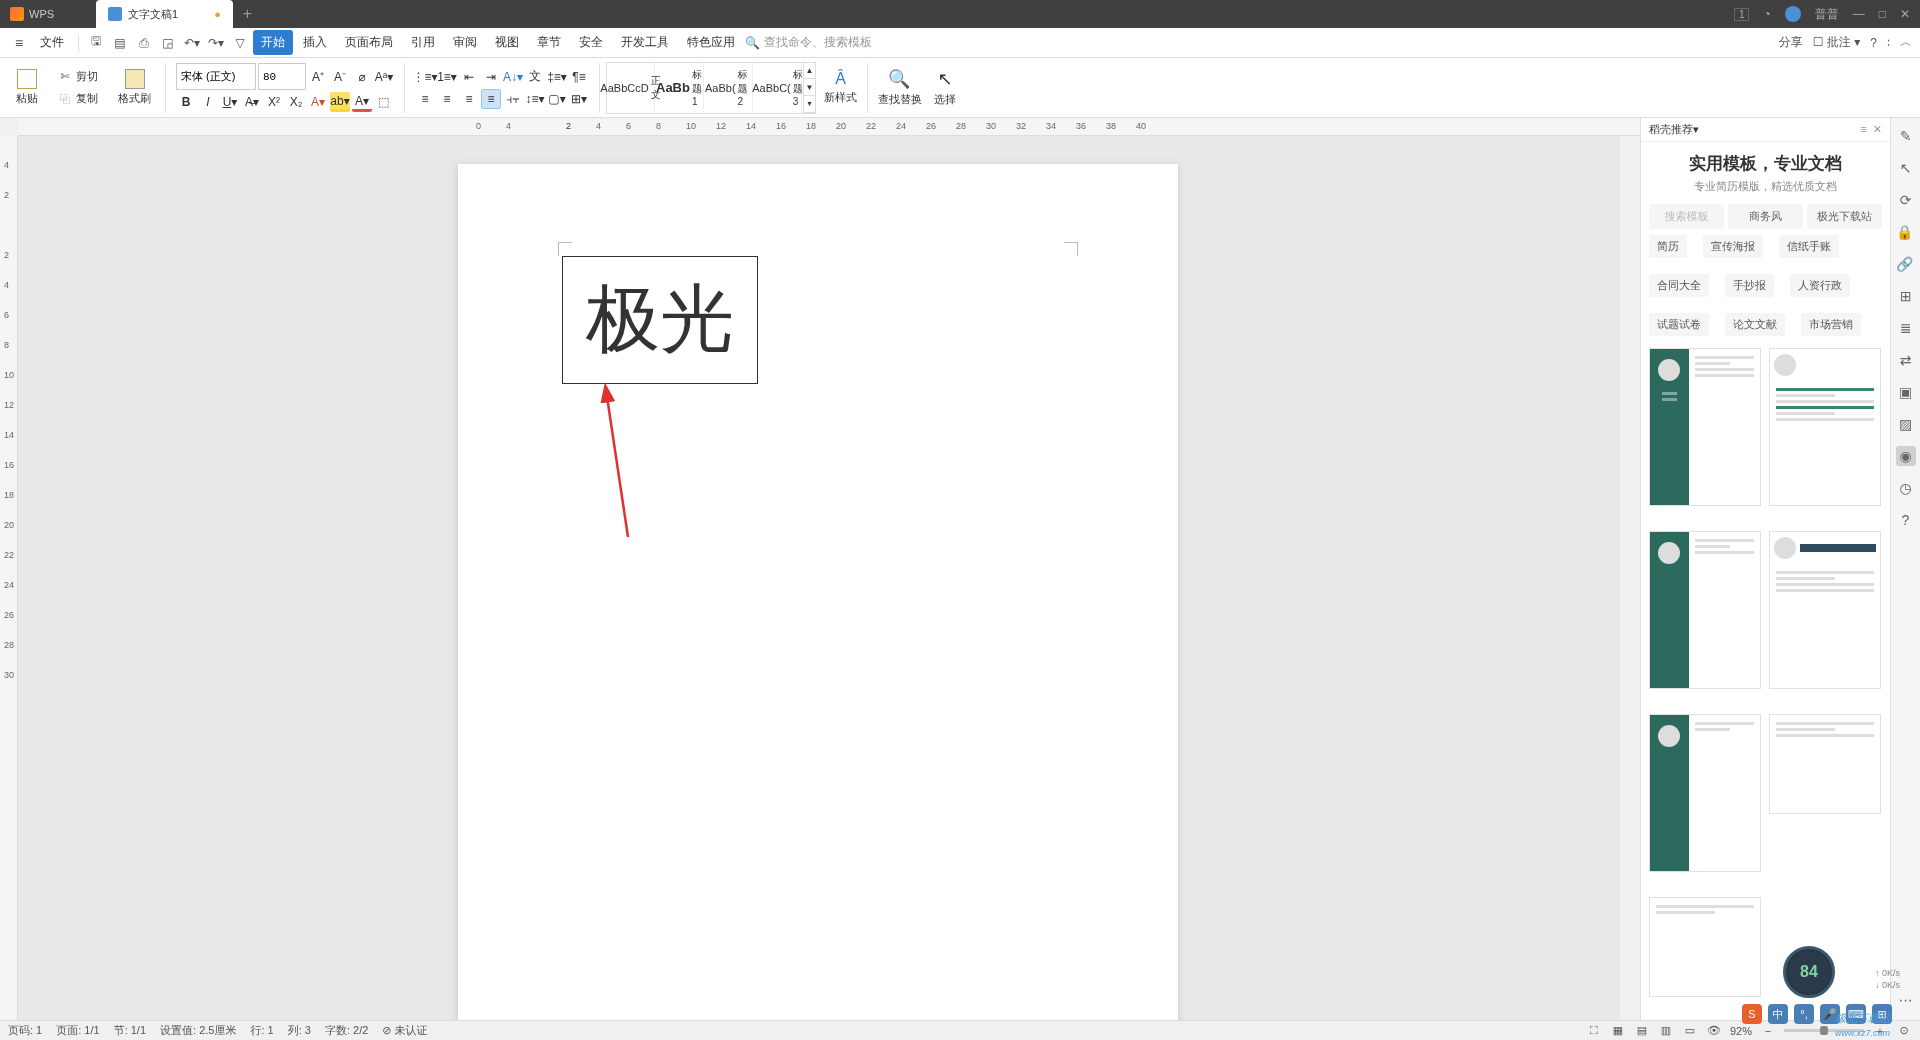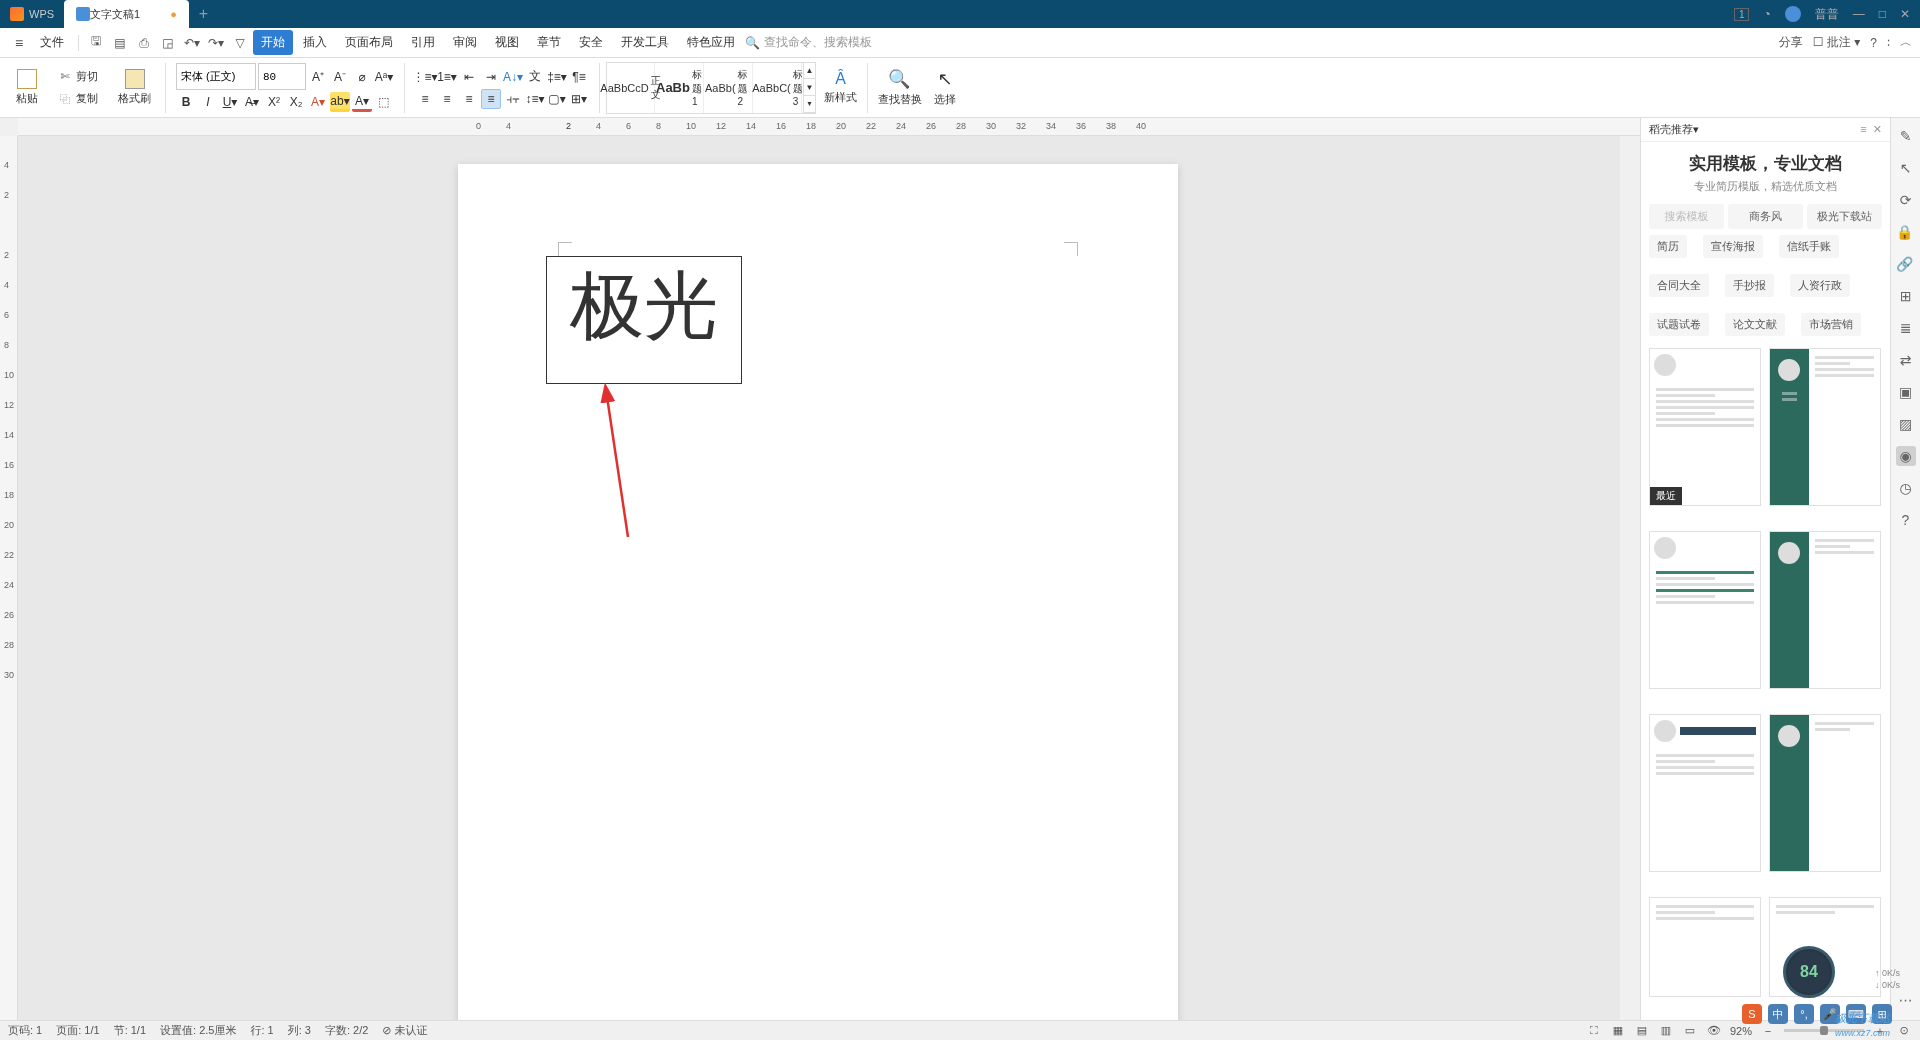--- a/index.html
+++ b/index.html
@@ -1,22 +1,22 @@
 <!DOCTYPE html>
 <html><head>
 <meta charset="utf-8">
 <style>
 * { margin: 0; padding: 0; box-sizing: border-box; font-family: "Microsoft YaHei", sans-serif; }
 body { background: #f0f0f0; width: 1920px; height: 1040px; overflow: hidden; position: relative; font-size: 12px; color: #333; }
 
 
-.titlebar { height: 28px; background: #0c4a6e; display: flex; align-items: center; color: #ccc; }
+.titlebar { height: 28px; background: #404040; display: flex; align-items: center; color: #ccc; }
 .wps-logo { display: flex; align-items: center; padding: 0 10px; gap: 5px; font-size: 11px; }
 .wps-icon { width: 14px; height: 14px; background: linear-gradient(135deg,#ff6b35,#f7931e); border-radius: 2px; }
-.tab { height: 28px; display: flex; align-items: center; padding: 0 12px; background: #fff; color: #333; font-size: 11px; border-top-left-radius: 4px; border-top-right-radius: 4px; }
+.tab { height: 28px; display: flex; align-items: center; padding: 0 12px; background: #fff; color: #333; gap: 6px; font-size: 11px; border-top-left-radius: 4px; border-top-right-radius: 4px; margin-left: 32px; }
 .tab-icon { width: 14px; height: 14px; background: #4a90d9; border-radius: 2px; }
 .tab-close { margin-left: 30px; color: #aaa; }
 .tab-add { padding: 0 10px; color: #999; font-size: 16px; }
 .titlebar-right { margin-left: auto; display: flex; align-items: center; gap: 14px; padding-right: 10px; color: #aaa; font-size: 12px; }
 .win-badge { border: 1px solid #666; padding: 0 4px; font-size: 10px; }
 .avatar-small { width: 16px; height: 16px; background: #4a90d9; border-radius: 50%; }
 
 
 .menubar { height: 30px; background: #fff; display: flex; align-items: center; border-bottom: 1px solid #ddd; padding: 0 8px; gap: 2px; }
 .menu-icon-btn { width: 22px; height: 22px; display: flex; align-items: center; justify-content: center; color: #555; cursor: pointer; }
@@ -53,21 +53,21 @@
 .ruler-h .tick { position: absolute; font-size: 9px; color: #666; top: 3px; }
 .ruler-v { width: 18px; background: #f5f5f5; position: absolute; left: 0; top: 136px; bottom: 20px; border-right: 1px solid #ddd; }
 .ruler-v .tick { position: absolute; font-size: 9px; color: #666; left: 4px; }
 
 
 .doc-wrap { position: absolute; left: 18px; top: 136px; right: 300px; bottom: 20px; background: #e8e8e8; overflow: hidden; }
 .page { position: absolute; left: 440px; top: 28px; width: 720px; height: 1010px; background: #fff; box-shadow: 0 2px 8px rgba(0,0,0,0.15); }
 .corner-mark { position: absolute; width: 14px; height: 14px; border: 1px solid #bbb; }
 .cm-tl { left: 100px; top: 78px; border-right: none; border-bottom: none; }
 .cm-tr { right: 100px; top: 78px; border-left: none; border-bottom: none; }
-.text-box { position: absolute; left: 88px; top: 92px; width: 196px; height: 128px; border: 1px solid #333; display: flex; align-items: flex-start; justify-content: center; }
+.text-box { position: absolute; left: 104px; top: 92px; width: 196px; height: 128px; border: 1px solid #333; display: flex; align-items: center; justify-content: center; }
 .text-content { font-size: 74px; font-family: SimSun, serif; }
 .arrow { position: absolute; left: 135px; top: 218px; }
 
 
 .vtoolbar { position: absolute; right: 0; top: 118px; width: 30px; background: #f5f5f5; border-left: 1px solid #ddd; bottom: 20px; display: flex; flex-direction: column; align-items: center; padding-top: 8px; gap: 12px; }
 .vtool-btn { width: 20px; height: 20px; display: flex; align-items: center; justify-content: center; color: #666; cursor: pointer; font-size: 14px; }
 .vtool-btn.active { background: #d0d0d0; border-radius: 3px; }
 
 
 .tpl-panel { position: absolute; right: 30px; top: 118px; width: 250px; bottom: 20px; background: #fff; border-left: 1px solid #ddd; display: flex; flex-direction: column; }
@@ -360,35 +360,20 @@
     <div class="tpl-tag">信纸手账</div>
     <div class="tpl-tag">合同大全</div>
     <div class="tpl-tag">手抄报</div>
     <div class="tpl-tag">人资行政</div>
     <div class="tpl-tag">试题试卷</div>
     <div class="tpl-tag">论文文献</div>
     <div class="tpl-tag">市场营销</div>
   </div>
   <div class="tpl-grid">
     <div class="tpl-item">
-      <div class="tpl-thumb-header">
-          <div class="tpl-avatar"></div>
-        </div>
-      <div class="tpl-lines">
-          <div class="tpl-line"></div>
-          <div class="tpl-line short"></div>
-          <div class="tpl-line"></div>
-          <div class="tpl-line"></div>
-          <div class="tpl-line short"></div>
-          <div class="tpl-line"></div>
-          <div class="tpl-line"></div>
-        </div>
-      <div class="tpl-recent-badge">最近</div>
-    </div>
-    <div class="tpl-item">
       <div style="display:flex;height:100%;">
           <div class="tpl-dark" style="width:35%;padding:6px;">
             <div class="tpl-avatar" style="margin:4px auto;"></div>
             <div class="tpl-lines">
               <div class="tpl-line"></div>
               <div class="tpl-line"></div>
             </div>
           </div>
           <div style="flex:1;" class="tpl-lines">
             <div class="tpl-line"></div>

